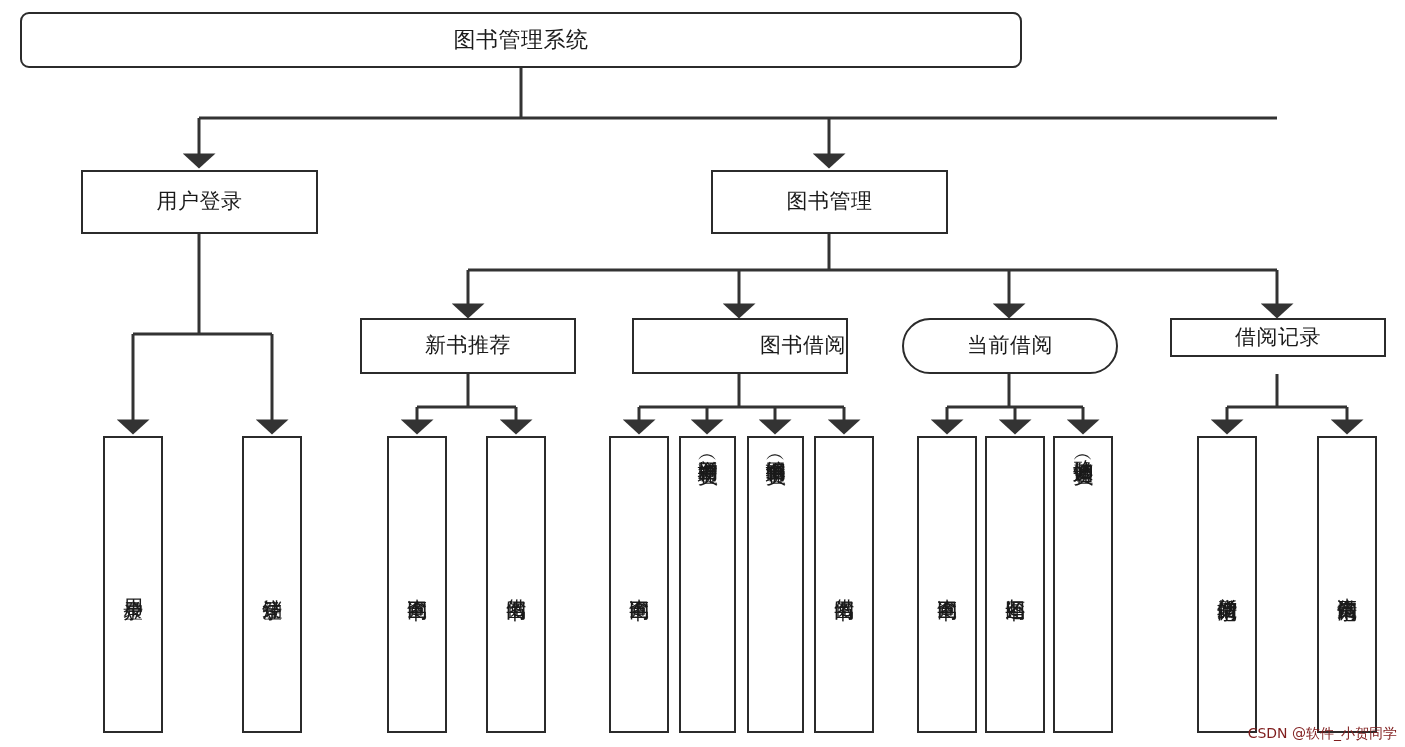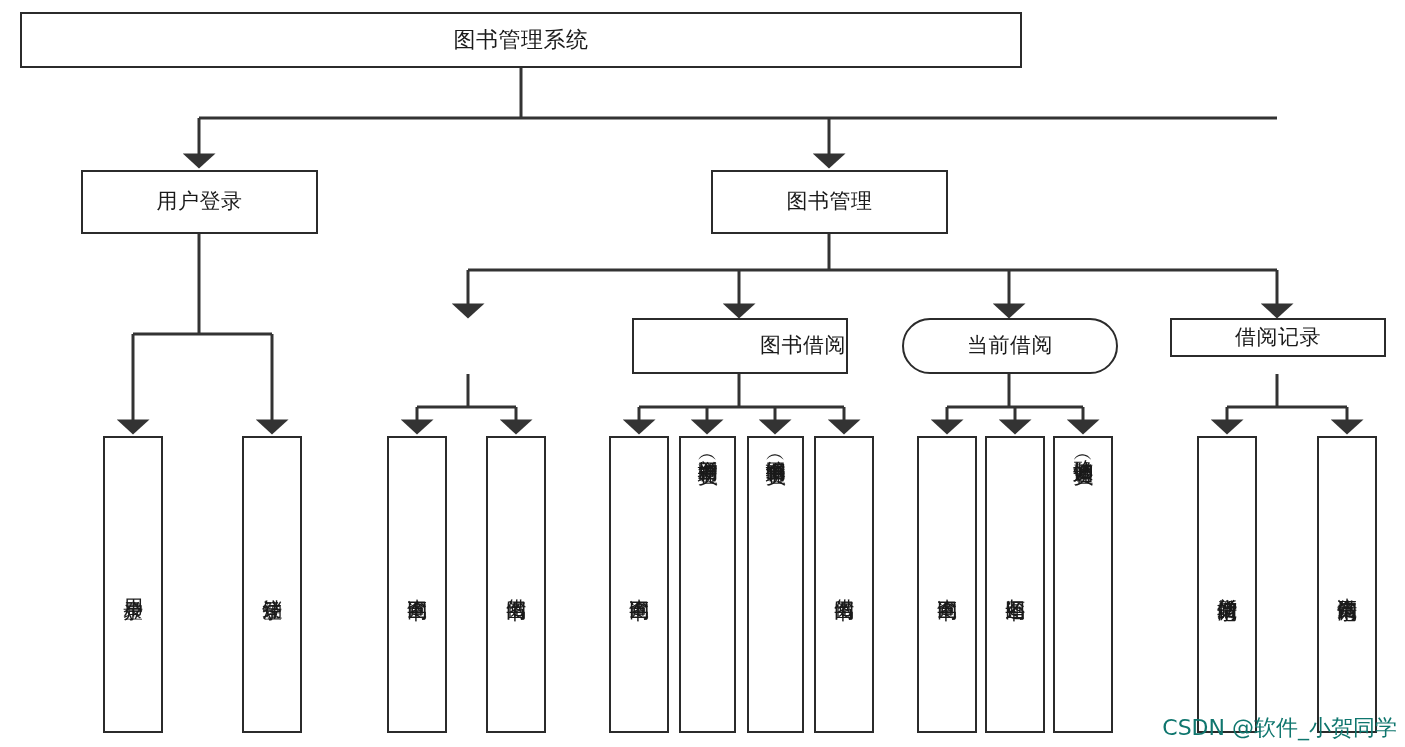--- a/index.html
+++ b/index.html
@@ -62,22 +62,22 @@
     margin: 0 auto;
   }
   .node.vertical.centered {
     align-items: center;
     padding-top: 0;
   }
   #watermark {
     position: absolute;
     right: 8px;
     bottom: 4px;
-    font-size: 22px;
-    color: #0f766e;
+    font-size: 14px;
+    color: #7f1d1d;
     white-space: nowrap;
     z-index: 5;
   }
 </style>
 </head>
 <body>
 
 <div id="diagram-root">
 
   <svg id="edges-layer" viewBox="0 0 1405 747" width="1405" height="747">
@@ -136,31 +136,34 @@
     </g>
 
     <g stroke="#333333" stroke-width="3" fill="none">
       <path d="M1277,374 L1277,407"></path>
       <path d="M1227,407 L1347,407"></path>
       <path d="M1227,407 L1227,426" marker-end="url(#arrowhead)"></path>
       <path d="M1347,407 L1347,426" marker-end="url(#arrowhead)"></path>
     </g>
   </svg>
 
-  <div class="node horizontal root" style="left:20px; top:12px; width:1002px; height:56px;">
+  <div class="node horizontal root" style="left:20px; top:12px; width:1002px; height:56px;border-radius:9px;">
     <span class="node-label">图书管理系统</span>
   </div>
 
   <div class="node horizontal" style="left:81px; top:170px; width:237px; height:64px;">
     <span class="node-label">用户登录</span>
   </div>
   <div class="node horizontal" style="left:711px; top:170px; width:237px; height:64px;">
     <span class="node-label">图书管理</span>
   </div>
 
+  <div class="node horizontal" style="left:360px; top:318px; width:216px; height:56px;">
+    <span class="node-label">新书推荐</span>
+  </div>
   <div class="node horizontal" style="left:632px; top:318px; width:216px; height:56px;justify-content:flex-end;">
     <span class="node-label">图书借阅</span>
   </div>
   <div class="node horizontal" style="left:902px; top:318px; width:216px; height:56px;border-radius:28px;">
     <span class="node-label">当前借阅</span>
   </div>
   <div class="node horizontal" style="left:1170px; top:318px; width:216px; height:39px;">
     <span class="node-label">借阅记录</span>
   </div>
 

